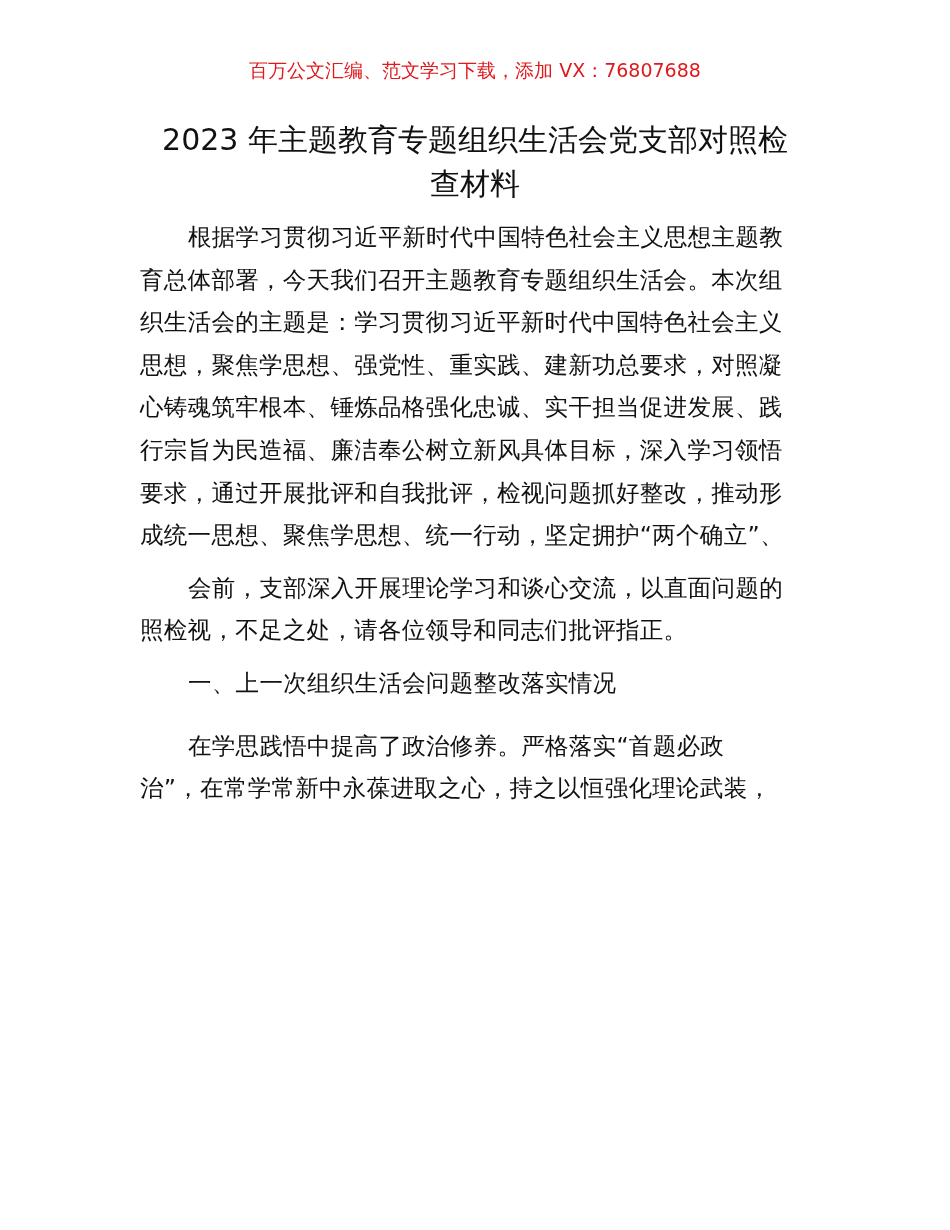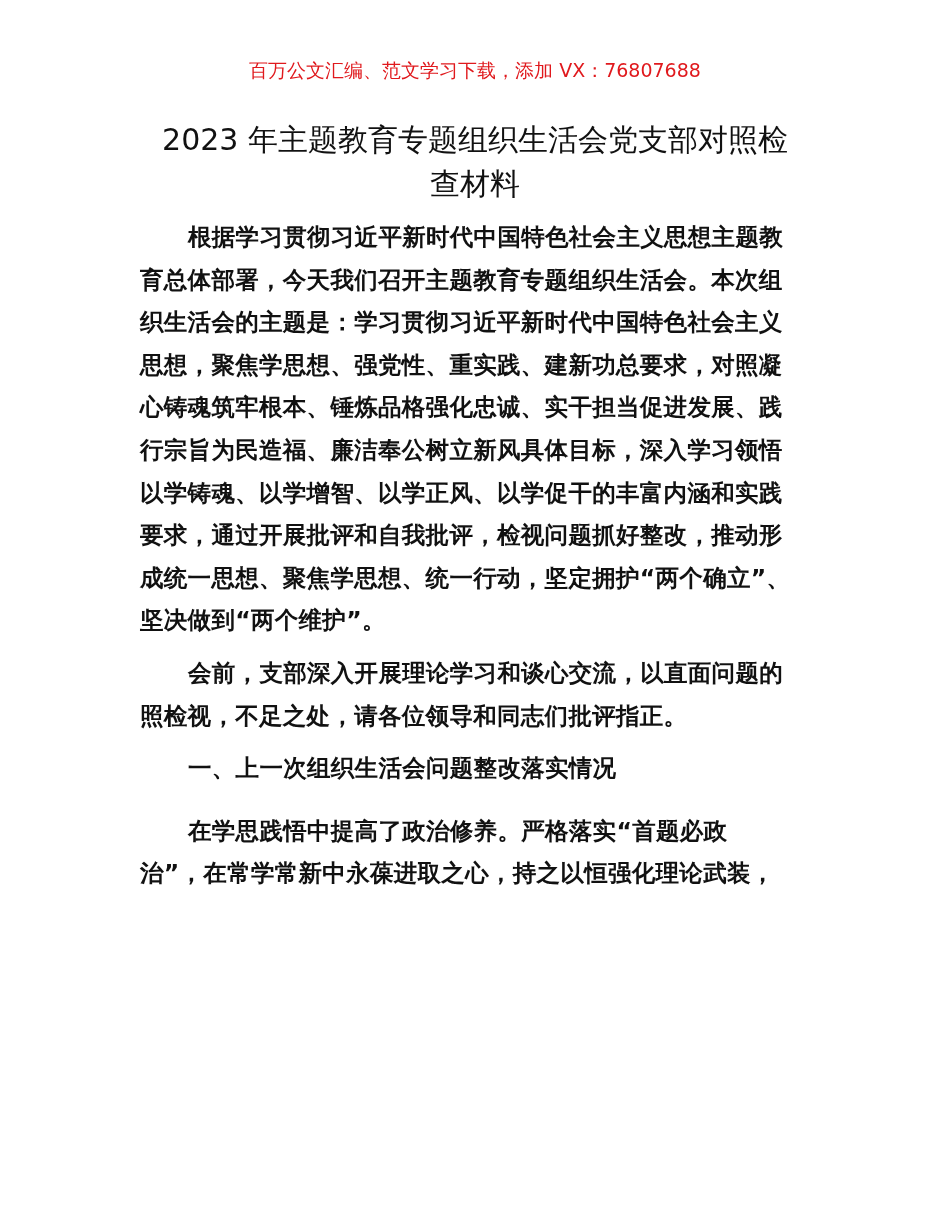--- a/index.html
+++ b/index.html
@@ -9,21 +9,21 @@
   }
   .page { position: relative; width: 794px; height: 1230px; }
   .watermark {
     position: absolute; top: 56px; left: 0; width: 950px; text-align: center;
     color: #e0191d; font-size: 19px; line-height: 28px; letter-spacing: 0px;
   }
   .title {
     position: absolute; top: 118px; left: 0; width: 950px; text-align: center;
     font-size: 30px; line-height: 44px; color: #111;
   }
-  .body { position: absolute; left: 140px; width: 680px; top: 216px; font-weight: bold; }
+  .body { position: absolute; left: 140px; width: 680px; top: 216px; }
   .line {
     font-size: 23.5px; height: 42.6px; line-height: 42.6px; white-space: nowrap;
     color: #111; letter-spacing: 0.3px;
   }
   .indent { padding-left: 48px; }
   .gap { height: 10px; }
 </style>
 </head>
 <body>
 
@@ -36,24 +36,22 @@
   </div>
 
   <div class="body">
     <div>
       <div class="line indent">根据学习贯彻习近平新时代中国特色社会主义思想主题教</div>
       <div class="line">育总体部署，今天我们召开主题教育专题组织生活会。本次组</div>
       <div class="line">织生活会的主题是：学习贯彻习近平新时代中国特色社会主义</div>
       <div class="line">思想，聚焦学思想、强党性、重实践、建新功总要求，对照凝</div>
       <div class="line">心铸魂筑牢根本、锤炼品格强化忠诚、实干担当促进发展、践</div>
       <div class="line">行宗旨为民造福、廉洁奉公树立新风具体目标，深入学习领悟</div>
-      <div class="line">以学铸魂、以学增智、以学正风、以学促干的丰富内涵和实践</div>
       <div class="line">要求，通过开展批评和自我批评，检视问题抓好整改，推动形</div>
       <div class="line">成统一思想、聚焦学思想、统一行动，坚定拥护“两个确立”、</div>
-      <div class="line">坚决做到“两个维护”。</div>
     </div>
     <div class="gap"></div>
     <div>
       <div class="line indent">会前，支部深入开展理论学习和谈心交流，以直面问题的</div>
       <div class="line">照检视，不足之处，请各位领导和同志们批评指正。</div>
     </div>
     <div class="gap"></div>
     <div>
       <div class="line indent">一、上一次组织生活会问题整改落实情况</div>
     </div>

